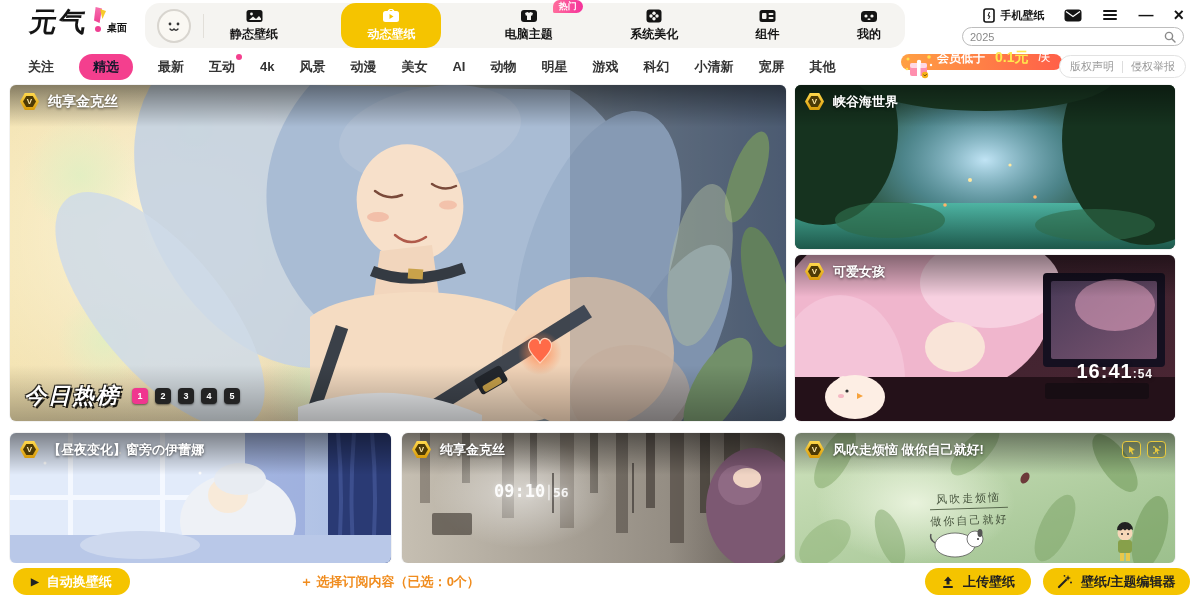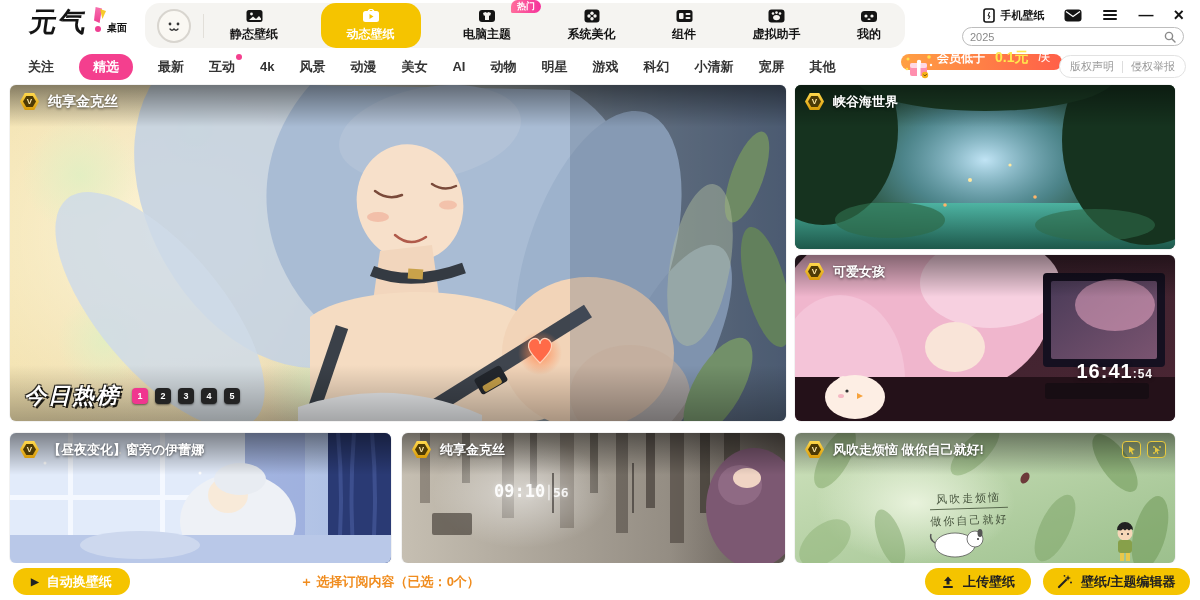--- a/index.html
+++ b/index.html
@@ -28,21 +28,21 @@
 .winrow{position:absolute;right:16px;top:6px;display:flex;align-items:center;gap:20px;height:18px}
 .phonegrp{display:flex;align-items:center;gap:5px;font-size:11px;font-weight:bold;color:#141414}
 .winglyph{font-size:15px;font-weight:bold;color:#141414;line-height:16px}
 .searchbox{position:absolute;right:16px;top:27px;width:222px;height:19px;border:1.5px solid #bdbdbd;border-radius:10px;display:flex;align-items:center;justify-content:space-between;padding:0 7px;background:#fff}
 .searchbox input{border:none;outline:none;background:transparent;font-size:11px;color:#8a8a8a;width:180px;font-family:"Liberation Sans",sans-serif}
 
 
 .catrow{position:absolute;left:0;top:48px;width:1200px;height:37px;background:#fff;display:flex;align-items:center}
 .cats{display:flex;align-items:center;gap:25px;margin-left:28px}
 .cat{font-size:13px;font-weight:bold;color:#333;position:relative;cursor:pointer;white-space:nowrap}
-.cat.active{background:#f43f8e;color:#ffffff;padding:4px 14px;border-radius:14px;margin:-4px 0}
+.cat.active{background:#f43f8e;color:#0f172a;padding:4px 14px;border-radius:14px;margin:-4px 0}
 .cat .dot{position:absolute;top:-4px;right:-7px;width:6px;height:6px;border-radius:50%;background:#f43f8e}
 .vip{position:absolute;left:901px;top:54px;height:16px;border-radius:13px;background:linear-gradient(90deg,#ffa043,#ff5f49);display:flex;align-items:center;color:#fff;font-size:12px;font-weight:bold;padding:0 12px 8px 36px}
 .vip .gift{position:absolute;left:3px;top:-3px}
 .vip .price{color:#ffe84d;font-size:14px;margin:0 10px}
 .vip .per{font-size:9px;opacity:.95}
 .legal{position:absolute;right:14px;top:55px;height:23px;border:1px solid #e2e2e2;border-radius:12px;display:flex;align-items:center;gap:8px;padding:0 10px;color:#9a9a9a;font-size:11px;background:#fff}
 .legal .sep{width:1px;height:12px;background:#ddd}
 
 
 .card{position:absolute;border-radius:6px;overflow:hidden;background:#dfe3e8;box-shadow:0 0 0 1px rgba(0,0,0,.05)}
@@ -150,30 +150,20 @@
         <div class="tab">
           <svg width="17" height="14" viewBox="0 0 17 14">
             <rect x="0.5" y="1" width="16" height="12" rx="2.5" fill="#141414"></rect>
             <rect x="3" y="4" width="4.5" height="6" rx="1" fill="#f5f4f1"></rect>
             <rect x="9.5" y="4" width="5" height="2" rx="1" fill="#f5f4f1"></rect>
             <rect x="9.5" y="8" width="5" height="2" rx="1" fill="#f5f4f1"></rect>
           </svg>
           <span>组件</span>
         </div>
 
-        <div class="tab">
-          <svg width="17" height="14" viewBox="0 0 17 14">
-            <rect x="0.5" y="0.5" width="16" height="13" rx="3" fill="#141414"></rect>
-            <circle cx="5" cy="4.5" r="1.3" fill="#f5f4f1"></circle>
-              <circle cx="8.5" cy="3.6" r="1.3" fill="#f5f4f1"></circle>
-              <circle cx="12" cy="4.5" r="1.3" fill="#f5f4f1"></circle>
-            <ellipse cx="8.5" cy="8.6" rx="3.4" ry="2.6" fill="#f5f4f1"></ellipse>
-          </svg>
-          <span>虚拟助手</span>
-        </div>
 
         <div class="tab">
           <svg width="18" height="14" viewBox="0 0 18 14">
             <rect x="1" y="2" width="16" height="11" rx="3.5" fill="#141414"></rect>
             <circle cx="6" cy="7" r="1.6" fill="#f5f4f1"></circle>
               <circle cx="12" cy="7" r="1.6" fill="#f5f4f1"></circle>
             <rect x="7.5" y="9.6" width="3" height="1.4" rx="0.7" fill="#f5f4f1"></rect>
           </svg>
           <span>我的</span>
         </div>

